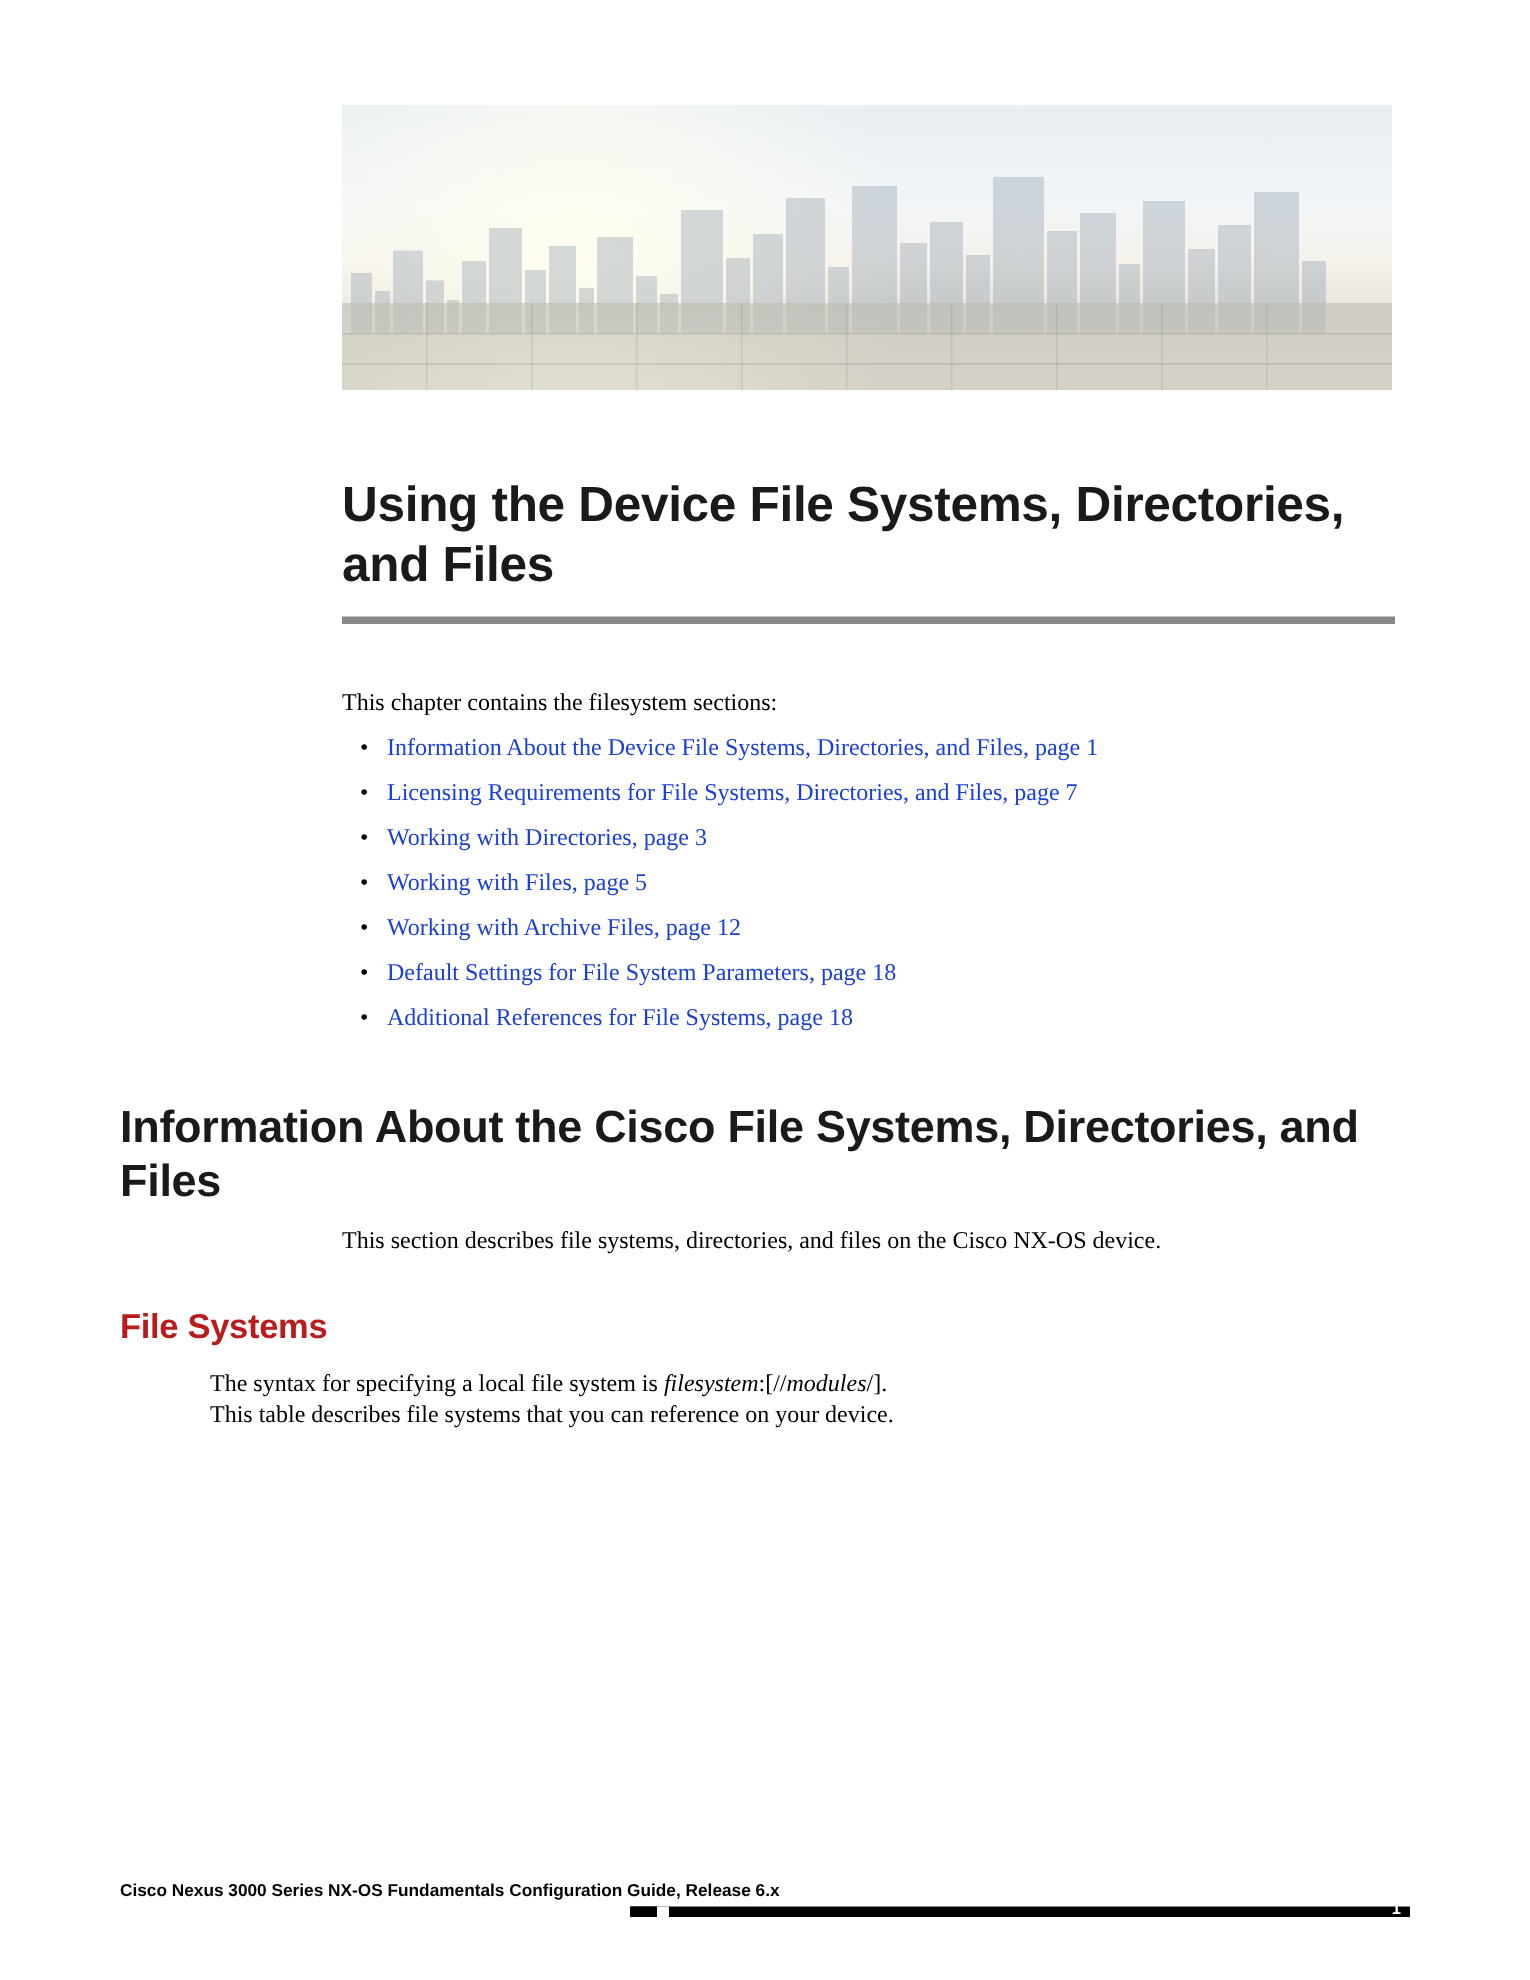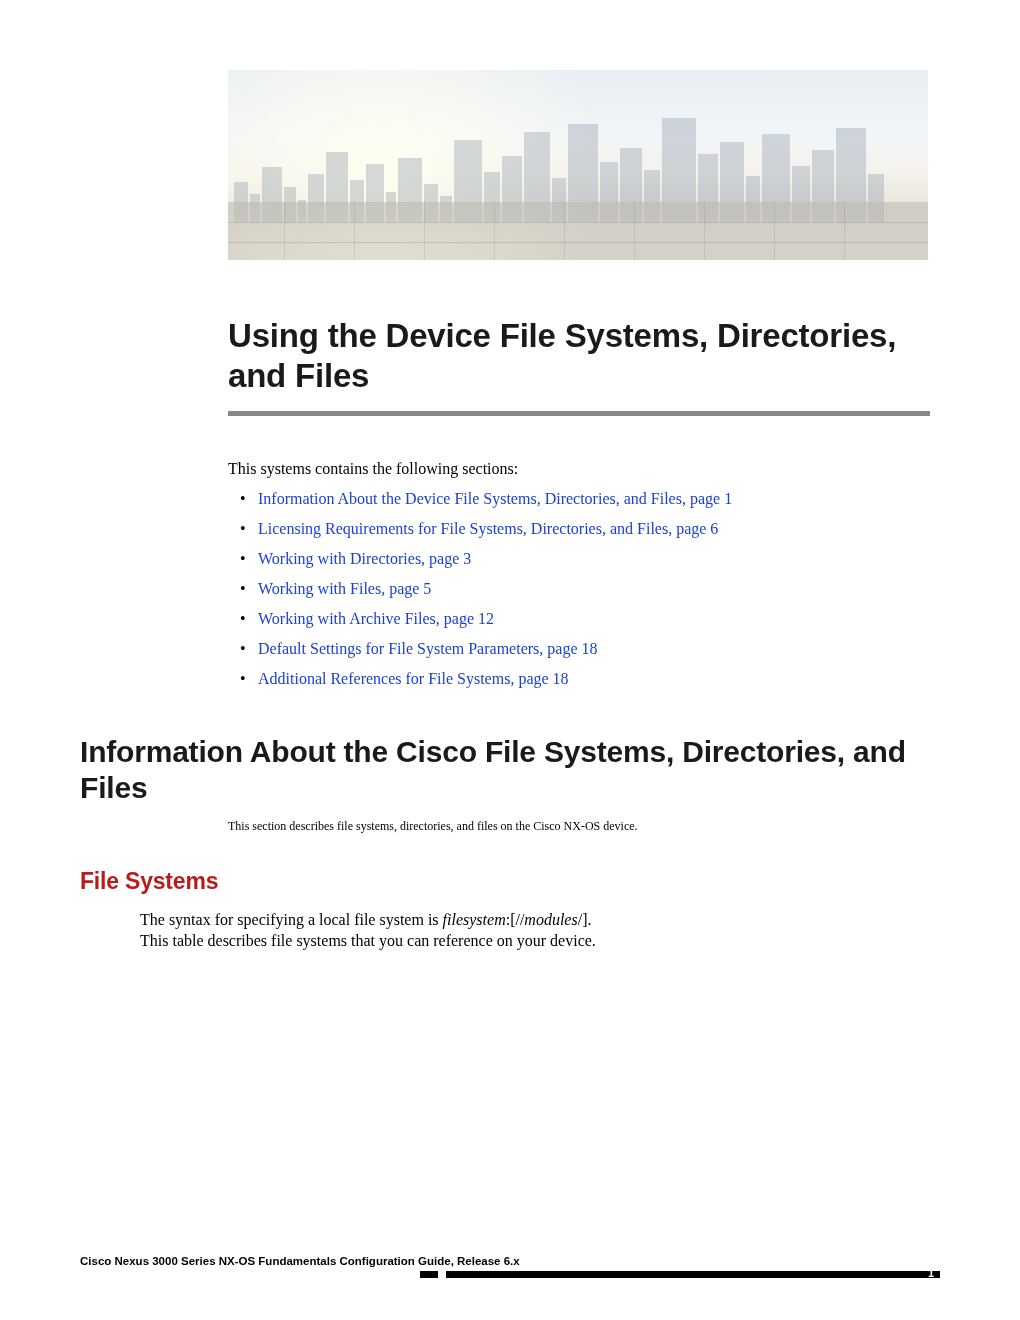--- a/index.html
+++ b/index.html
@@ -98,21 +98,21 @@
     font-family: Arial, Helvetica, sans-serif;
     font-weight: 800;
     font-size: 30px;
     line-height: 1.22;
     color: #1a1a1a;
     letter-spacing: -0.2px;
   }
   .section-para {
     margin-left: 148px;
     margin-top: 12px;
-    font-size: 12px;
+    font-size: 16px;
     color: #000;
   }
   .subsection-heading {
     margin-top: 34px;
     font-family: Arial, Helvetica, sans-serif;
     font-weight: 800;
     font-size: 23px;
     color: #b91c1c;
     letter-spacing: -0.2px;
   }
@@ -204,25 +204,25 @@
         <span style="left:68%"></span>
           <span style="left:78%"></span>
           <span style="left:88%"></span>
       </div>
     </div>
   </div>
 
   <h1 class="chapter-title">Using the Device File Systems, Directories, and Files</h1>
   <div class="title-rule"></div>
 
-  <p class="intro-text">This systems contains the following sections:</p>
+  <p class="intro-text">This chapter contains the filesystem sections:</p>
 
   <ul class="toc">
     <li><a href="#">Information About the Device File Systems, Directories, and Files,  page  1</a></li>
-    <li><a href="#">Licensing Requirements for File Systems, Directories, and Files,  page  6</a></li>
+    <li><a href="#">Licensing Requirements for File Systems, Directories, and Files,  page  7</a></li>
     <li><a href="#">Working with Directories,  page  3</a></li>
     <li><a href="#">Working with Files,  page  5</a></li>
     <li><a href="#">Working with Archive Files,  page  12</a></li>
     <li><a href="#">Default Settings for File System Parameters,  page  18</a></li>
     <li><a href="#">Additional References for File Systems,  page  18</a></li>
   </ul>
 
   <h2 class="section-heading">Information About the Cisco File Systems, Directories, and Files</h2>
   <p class="section-para">This section describes file systems, directories, and files on the Cisco NX-OS device.</p>
 

